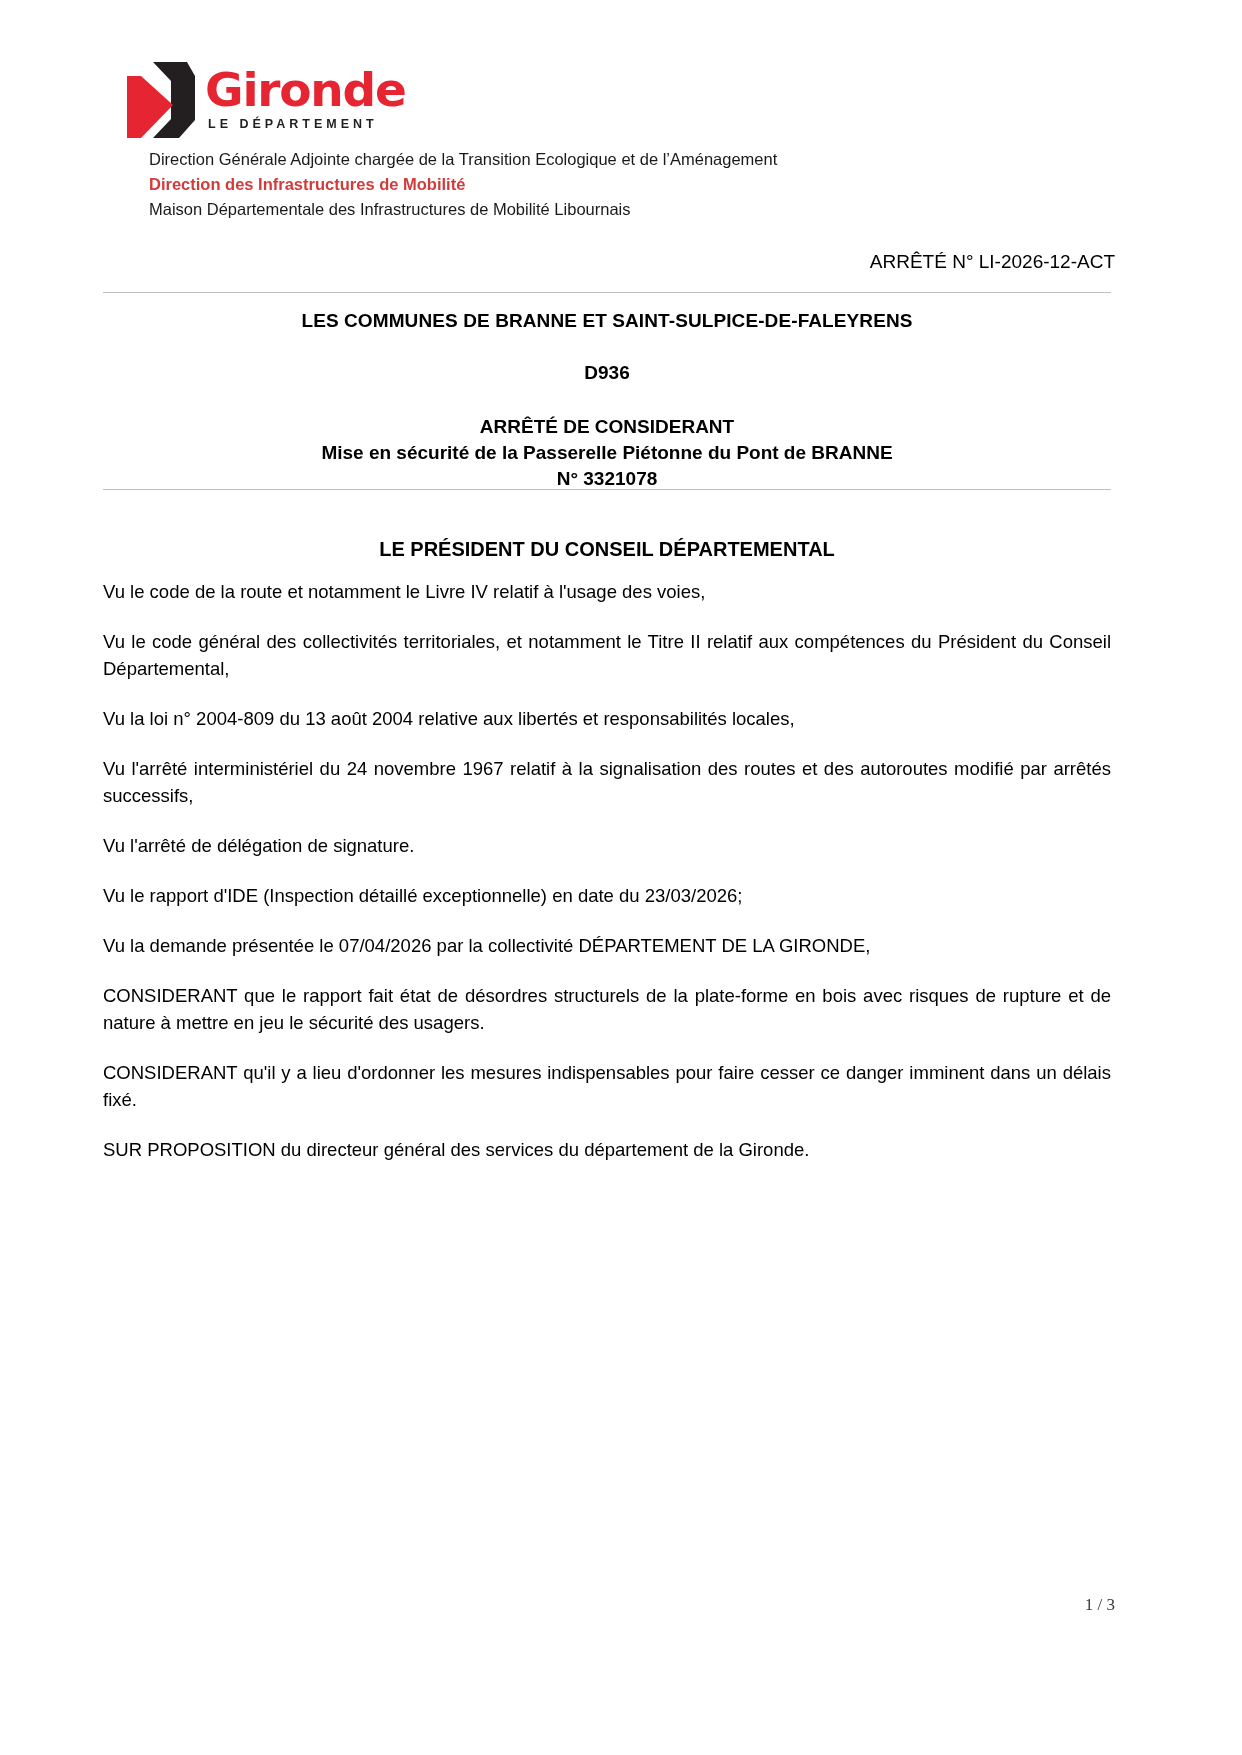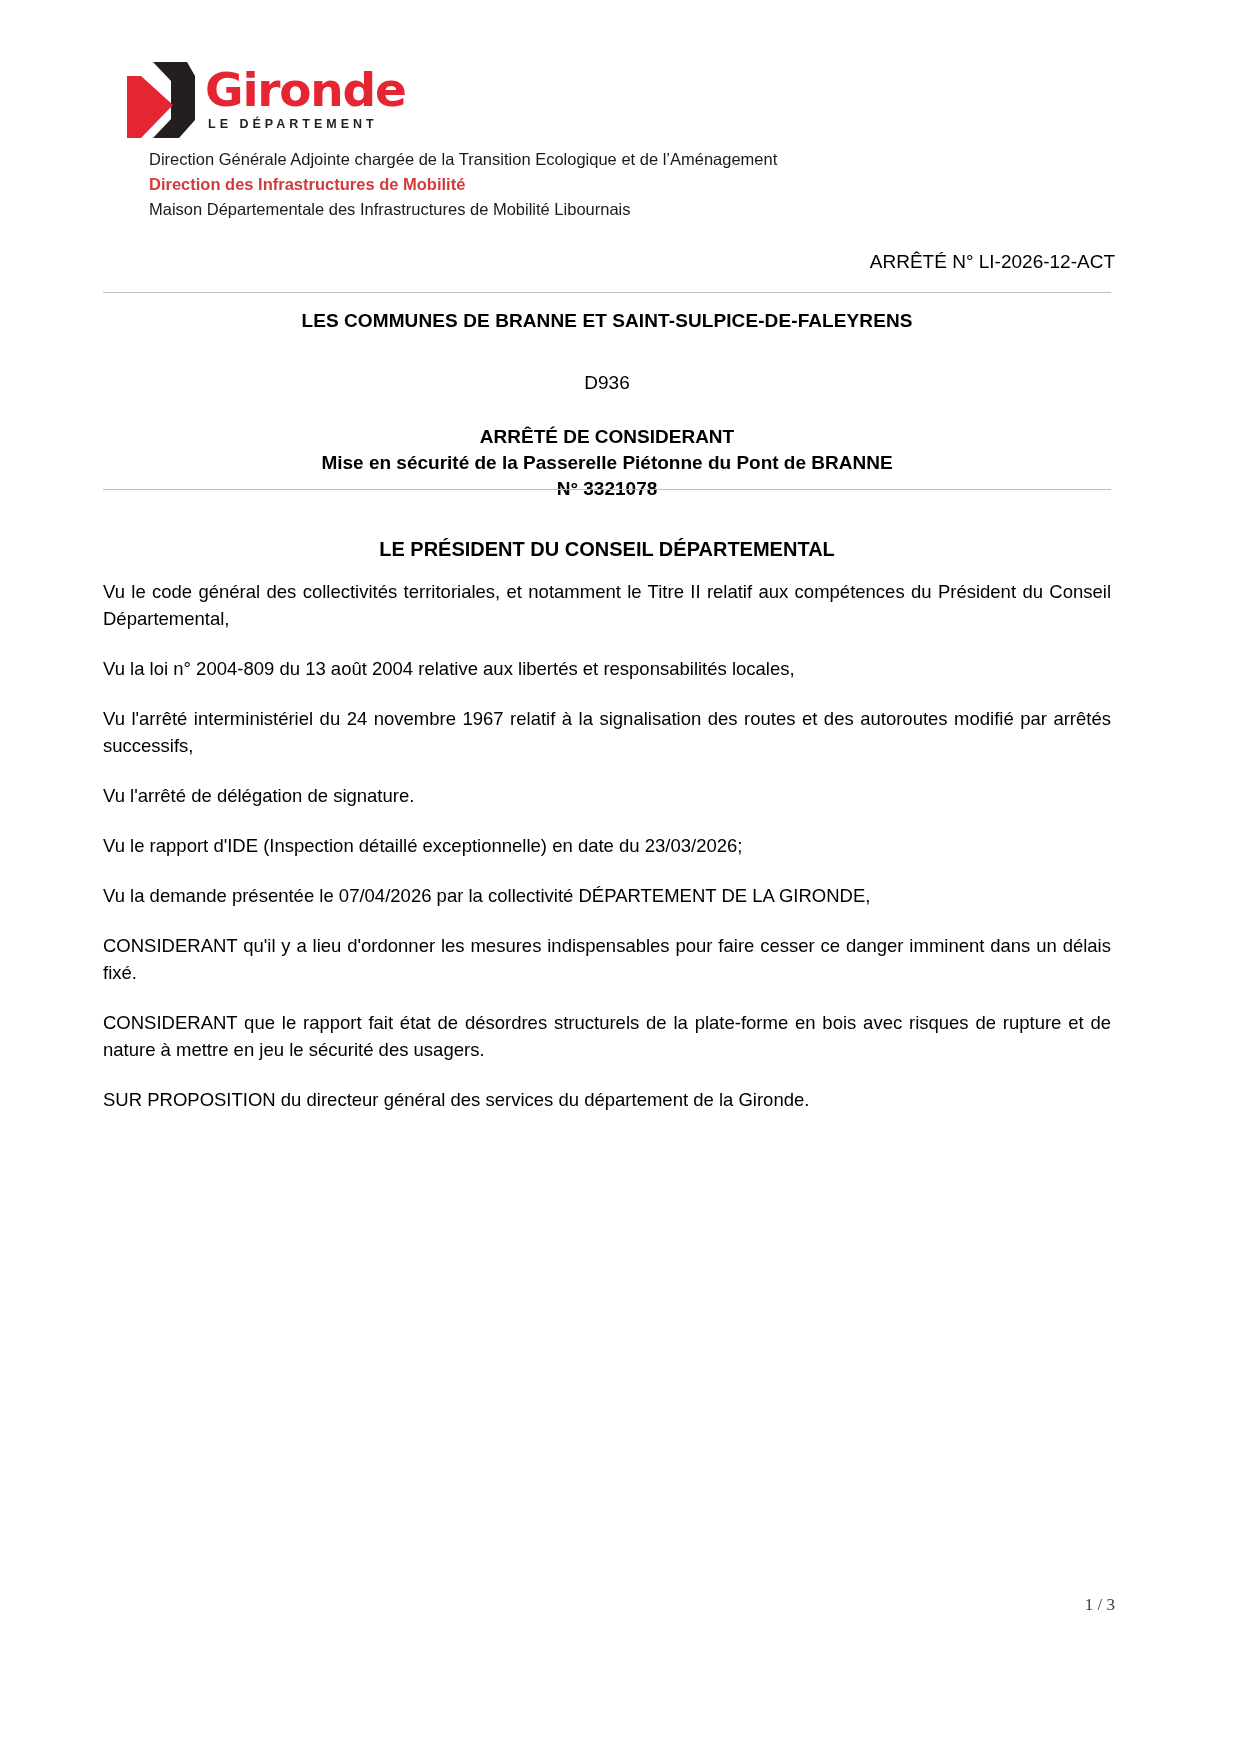--- a/index.html
+++ b/index.html
@@ -109,23 +109,23 @@
     text-align: center;
   }
   .title-main {
     font-size: 19px;
     font-weight: bold;
     line-height: 26px;
     letter-spacing: 0.1px;
   }
   .title-road {
     font-size: 19px;
-    font-weight: normal;
-    line-height: 26px;
-    margin-top: 36px;
+    font-weight: bold;
+    line-height: 26px;
+    margin-top: 26px;
   }
   .title-type {
     font-size: 19px;
     font-weight: bold;
     line-height: 26px;
     margin-top: 28px;
   }
   .title-object {
     font-size: 19px;
     font-weight: bold;
@@ -204,26 +204,27 @@
     <div class="title-type">ARRÊTÉ DE CONSIDERANT</div>
     <div class="title-object">Mise en sécurité de la Passerelle Piétonne du Pont de BRANNE</div>
     <div class="title-num">N° 3321078</div>
   </div>
 
   <div class="rule r2"></div>
 
   <div class="president">LE PRÉSIDENT DU CONSEIL DÉPARTEMENTAL</div>
 
   <div class="body-text">
+    <p class="para">Vu le code de la route et notamment le Livre IV relatif à l'usage des voies,</p>
     <p class="para">Vu le code général des collectivités territoriales, et notamment le Titre II relatif aux compétences du Président du Conseil Départemental,</p>
     <p class="para">Vu la loi n° 2004-809 du 13 août 2004 relative aux libertés et responsabilités locales,</p>
     <p class="para">Vu l'arrêté interministériel du 24 novembre 1967 relatif à la signalisation des routes et des autoroutes modifié par arrêtés successifs,</p>
     <p class="para">Vu l'arrêté de délégation de signature.</p>
     <p class="para">Vu le rapport d'IDE (Inspection détaillé exceptionnelle) en date du 23/03/2026;</p>
     <p class="para">Vu la demande présentée le 07/04/2026 par la collectivité DÉPARTEMENT DE LA GIRONDE,</p>
+    <p class="para">CONSIDERANT  que le rapport fait état de désordres structurels de la plate-forme en bois avec risques de rupture et de nature à mettre en jeu le sécurité des usagers.</p>
     <p class="para">CONSIDERANT qu'il y a lieu d'ordonner les mesures indispensables pour faire cesser ce danger imminent dans un délais fixé.</p>
-    <p class="para">CONSIDERANT  que le rapport fait état de désordres structurels de la plate-forme en bois avec risques de rupture et de nature à mettre en jeu le sécurité des usagers.</p>
     <p class="para">SUR PROPOSITION du directeur général des services du département de la Gironde.</p>
   </div>
 
   <div class="footer-page">1 / 3</div>
 
 </div>
 
 </body></html>

